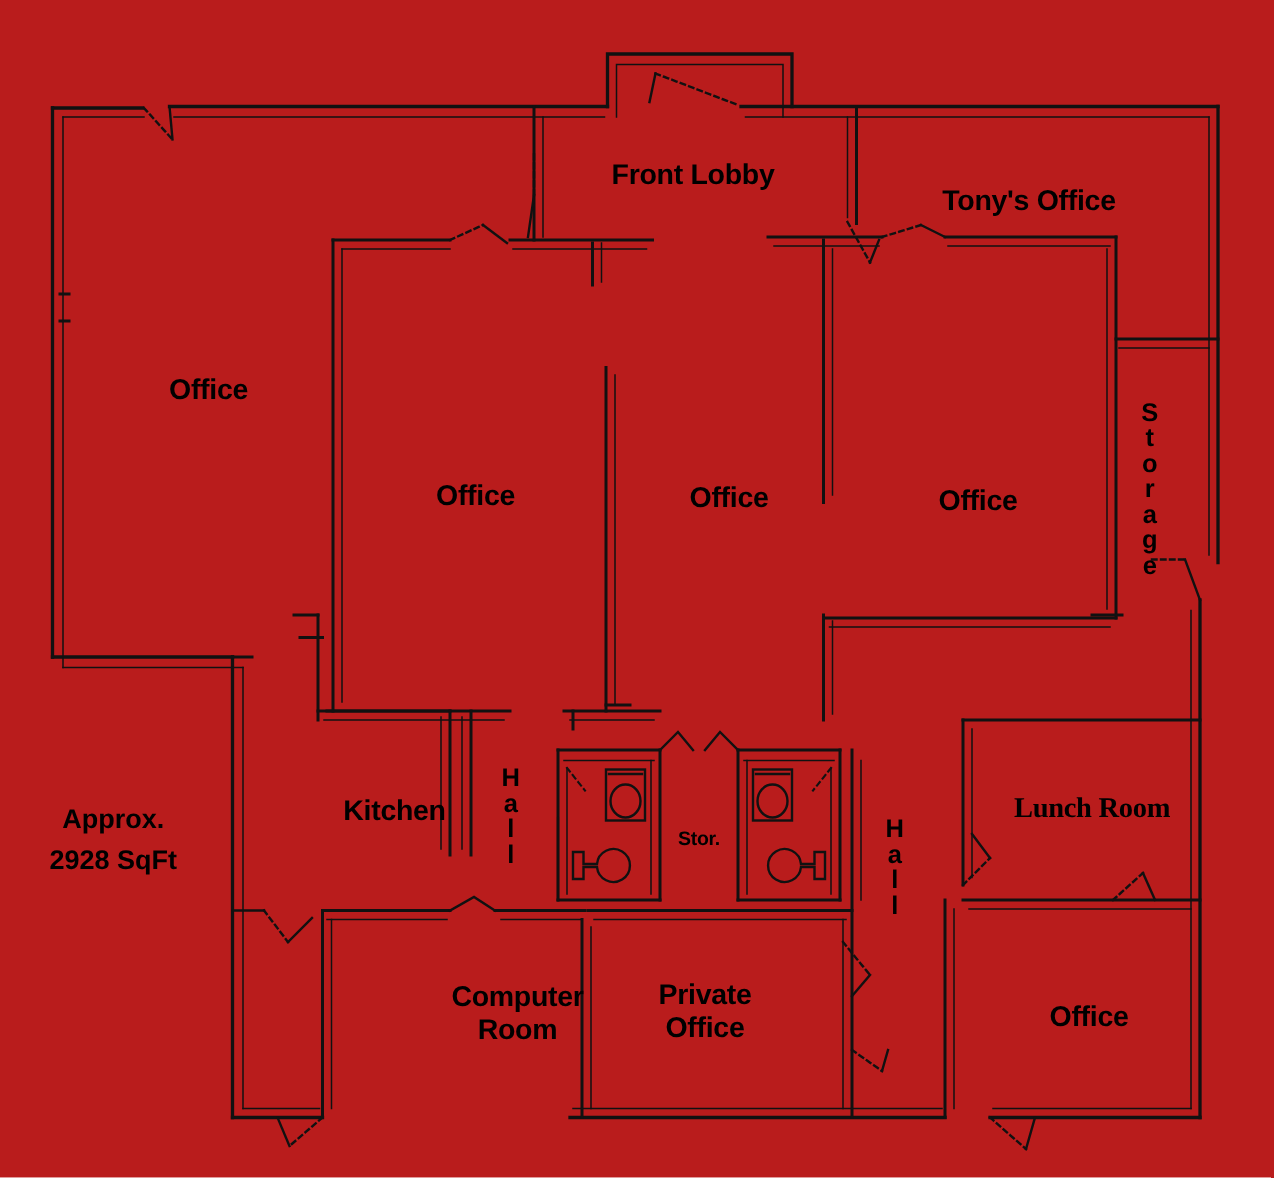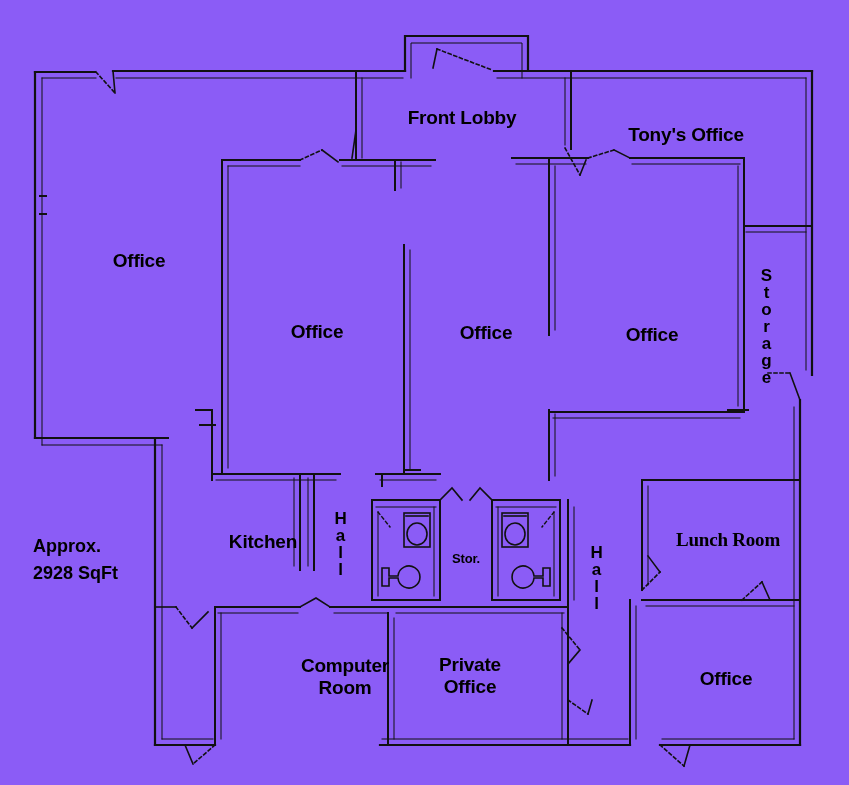--- a/index.html
+++ b/index.html
@@ -7,21 +7,21 @@
     padding: 0;
     background: #ffffff;
   }
   body {
     font-family: "Liberation Sans", sans-serif;
   }
   #floorplan-page {
     position: relative;
     width: 849px;
     height: 785px;
-    background: #8b5cf6;
+    background: #b91c1c;
     overflow: hidden;
   }
   #floorplan-svg {
     position: absolute;
     left: 0;
     top: 0;
     width: 849px;
     height: 785px;
   }
   .room-label {
@@ -363,16 +363,16 @@
   <div class="room-label lbl-big" style="left:728px; top:540px; transform:translate(-50%,-50%);font-family:Liberation Serif, serif;">Lunch Room</div>
 
   <div class="room-label lbl-big" style="left:305px; top:677px; transform:translate(-50%,-50%);margin-left:40px;">Computer
 Room</div>
 
   <div class="room-label lbl-big" style="left:470px; top:676px; transform:translate(-50%,-50%);">Private
 Office</div>
 
   <div class="room-label lbl-big" style="left:726px; top:679px; transform:translate(-50%,-50%);">Office</div>
 
-  <div class="area-note" style="left:33px; top:533px;">Approx.
+  <div class="area-note" style="left:33px; top:533px;text-align:center;">Approx.
 2928 SqFt</div>
 
 </div>
 
 </body></html>

